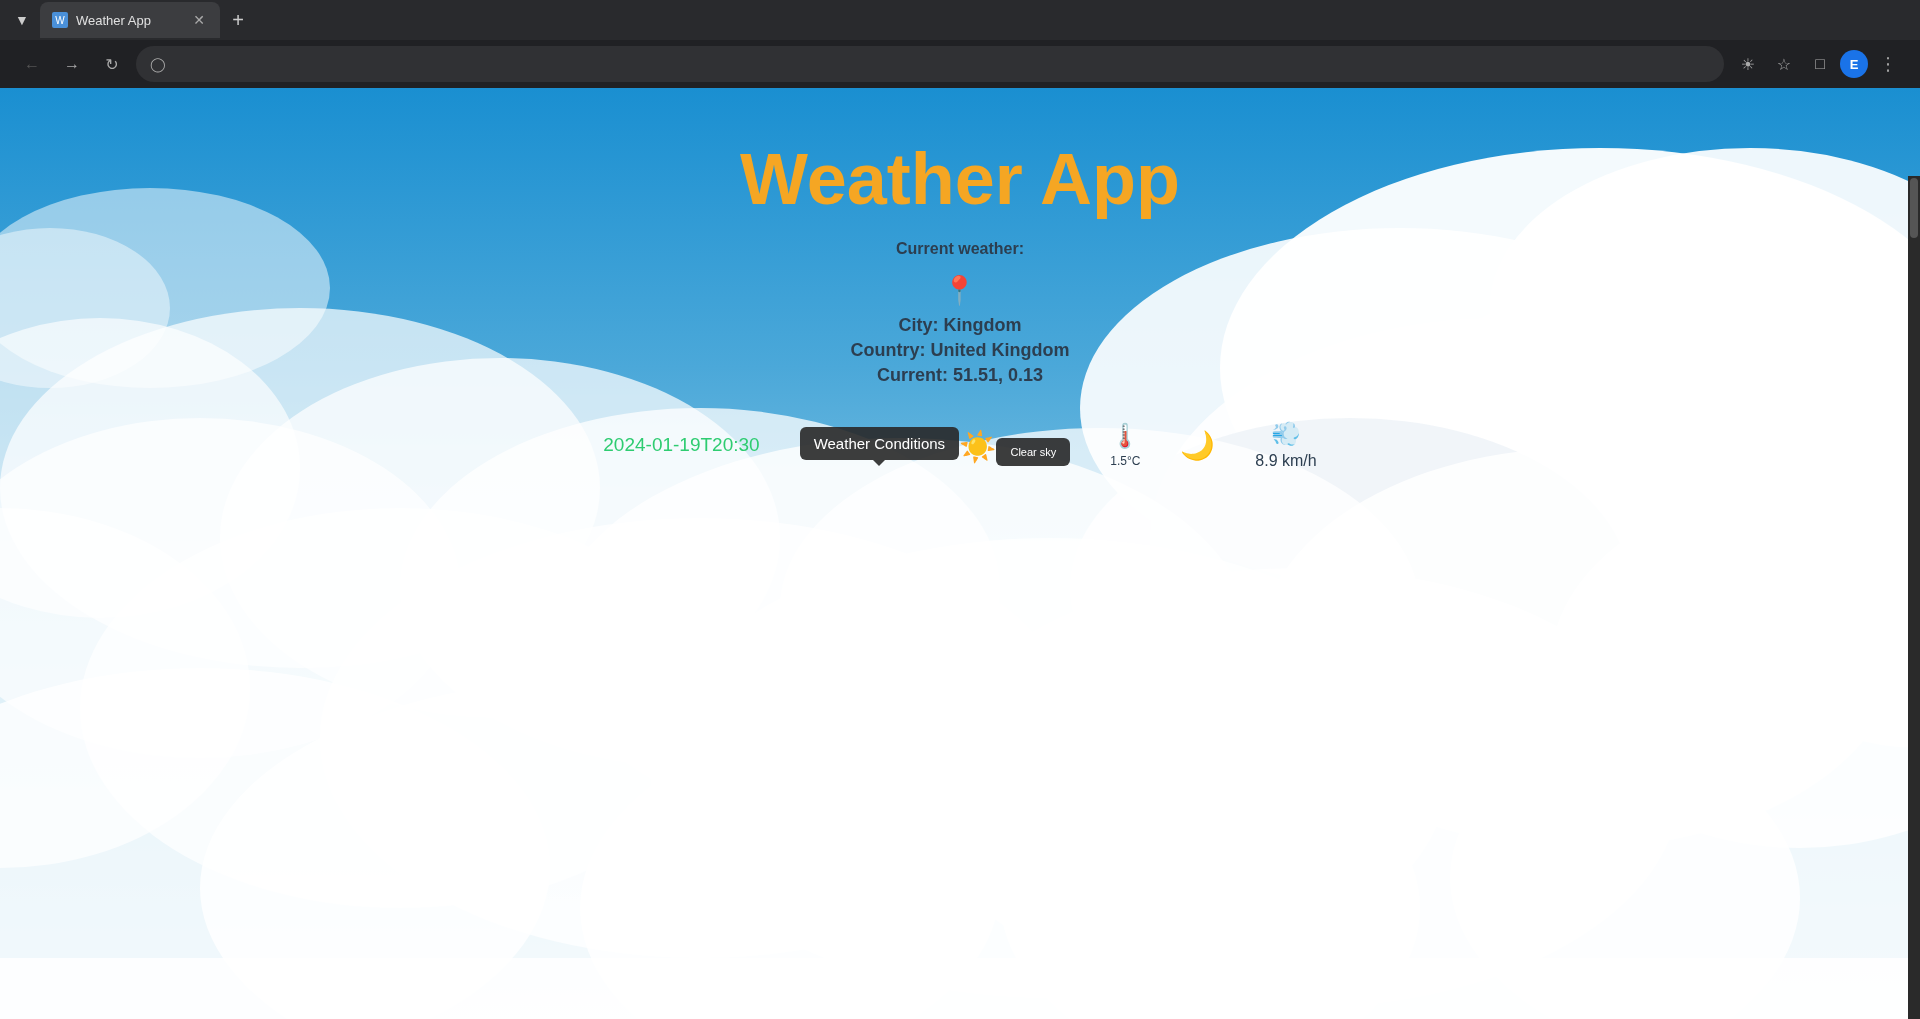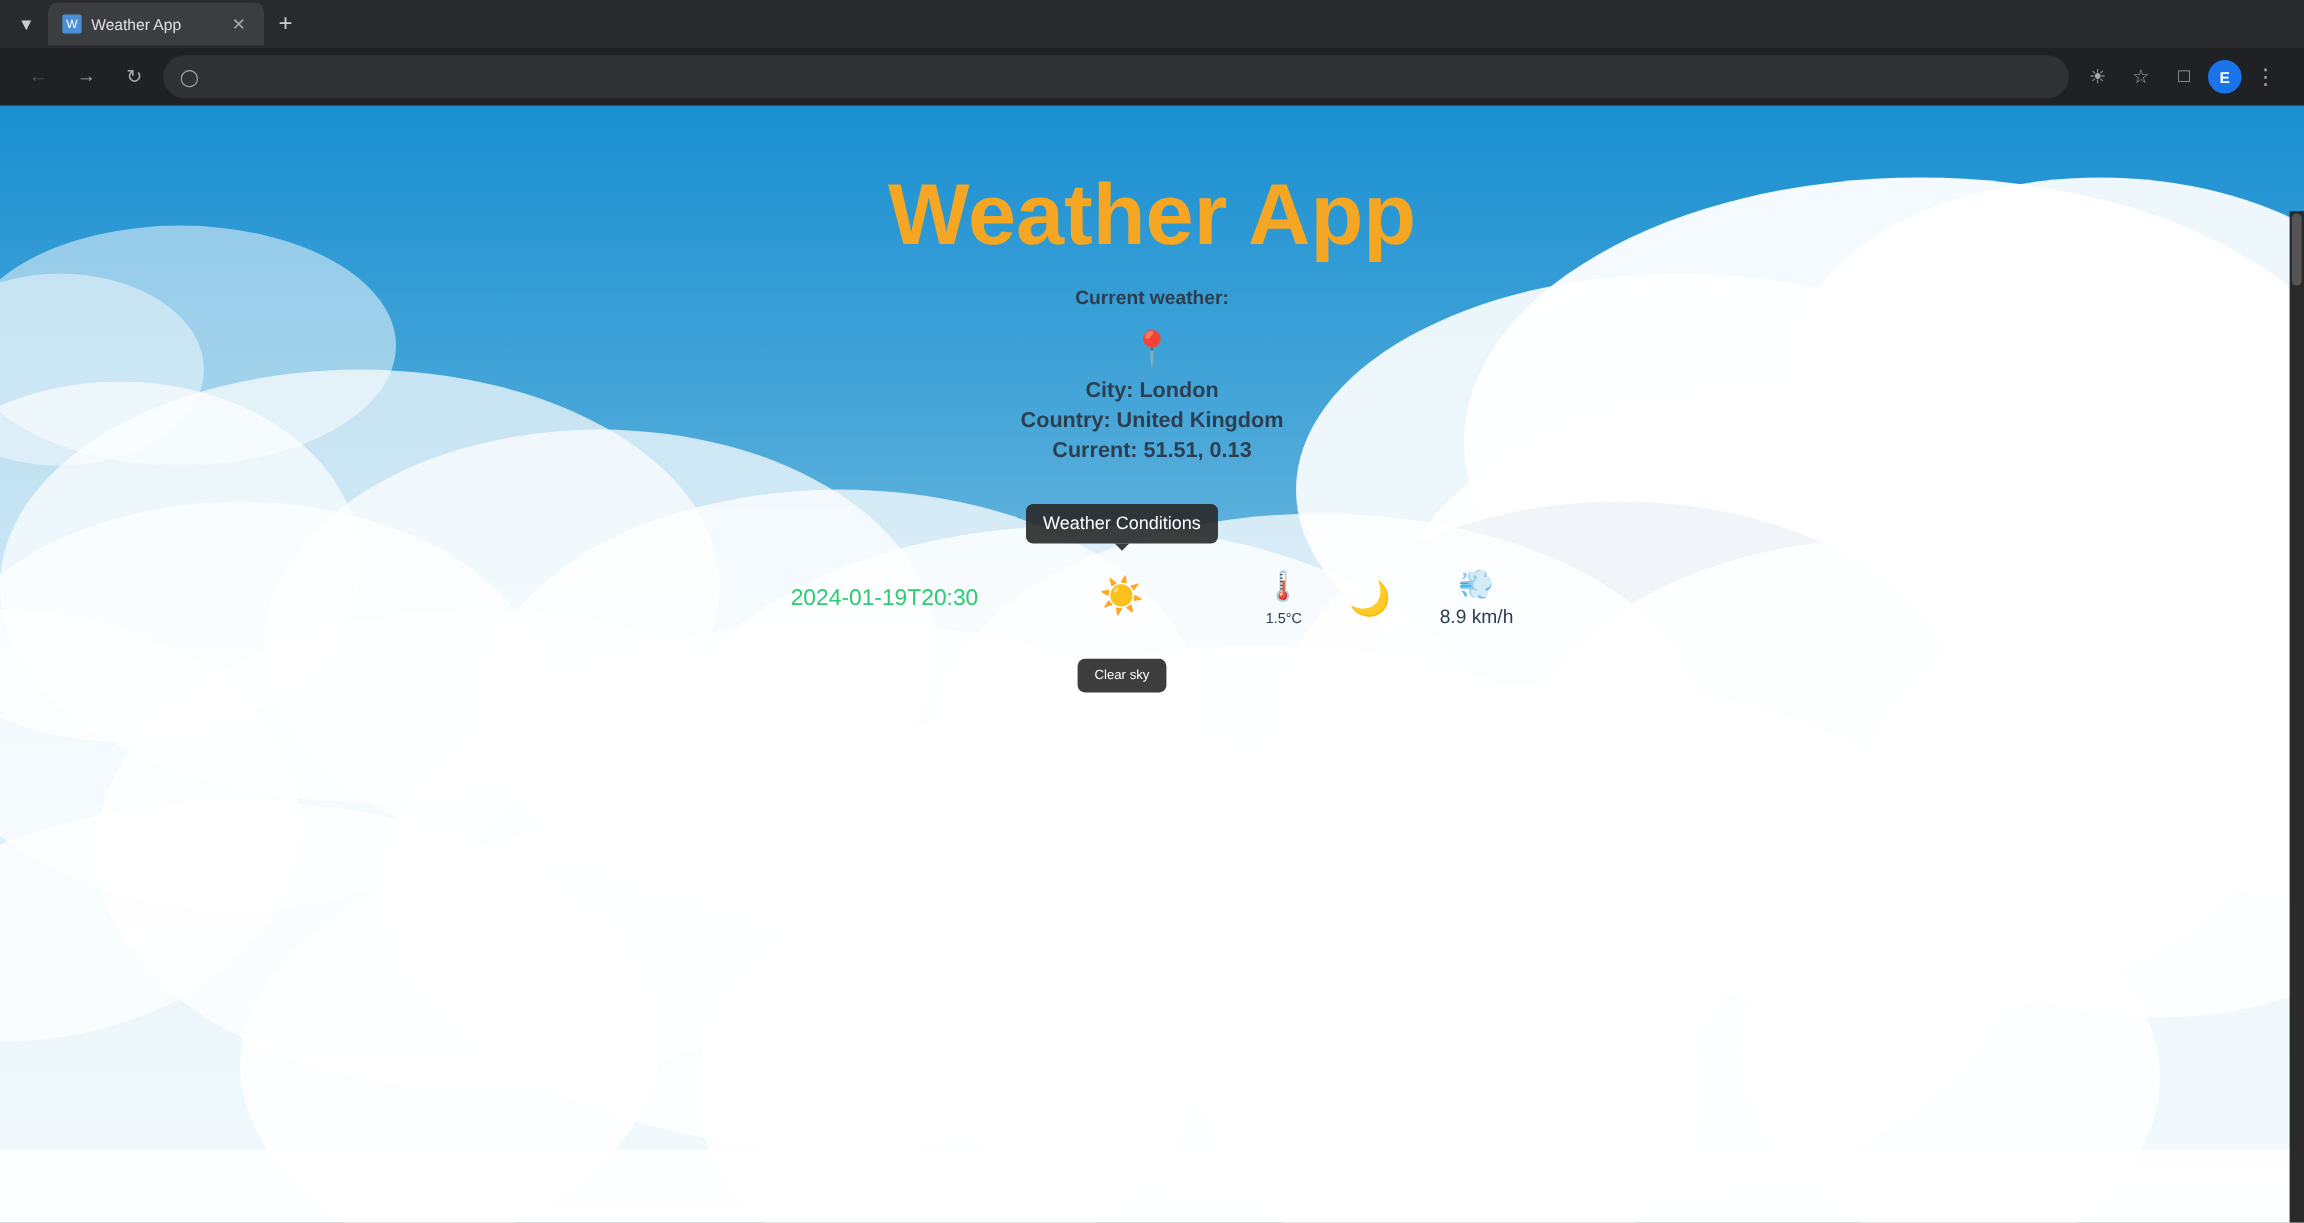--- a/index.html
+++ b/index.html
@@ -251,23 +251,22 @@
     .datetime {
       color: #2ecc71;
       font-size: 19px;
       font-weight: 500;
     }
 
     
     .tooltip-container {
       position: relative;
       display: flex;
-      flex-direction: column;
-      align-items: center;
-      gap: 20px;
+      flex-direction: row;
+      align-items: center;
     }
 
     .tooltip-box {
       background: rgba(40, 40, 40, 0.9);
       color: white;
       padding: 8px 14px;
       border-radius: 6px;
       font-size: 15px;
       font-weight: 500;
       white-space: nowrap;
@@ -440,21 +439,21 @@
 
   <div class="weather-content">
     <h1 class="weather-title">Weather App</h1>
 
     <p class="current-weather-label">Current weather:</p>
 
     <div class="location-pin">📍</div>
 
     <p class="city-line">
       <span>City:</span>
-      <span>London</span>
+      <span>Kingdom</span>
     </p>
 
     <p class="country-line">
       <span>Country:</span>
       <span>United Kingdom</span>
     </p>
 
     <p class="location-line">
       <span>Current:</span>
       <span>51.51, 0.13</span>

